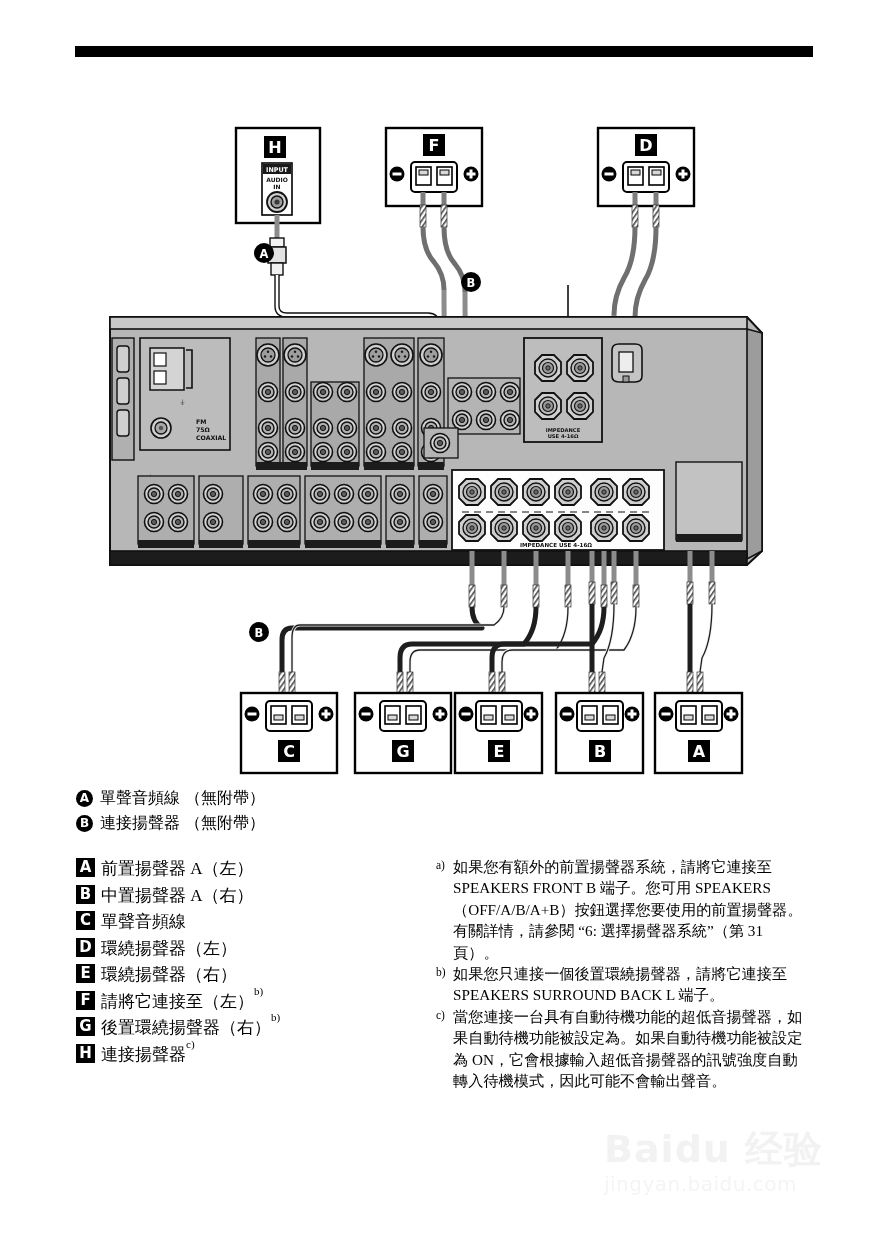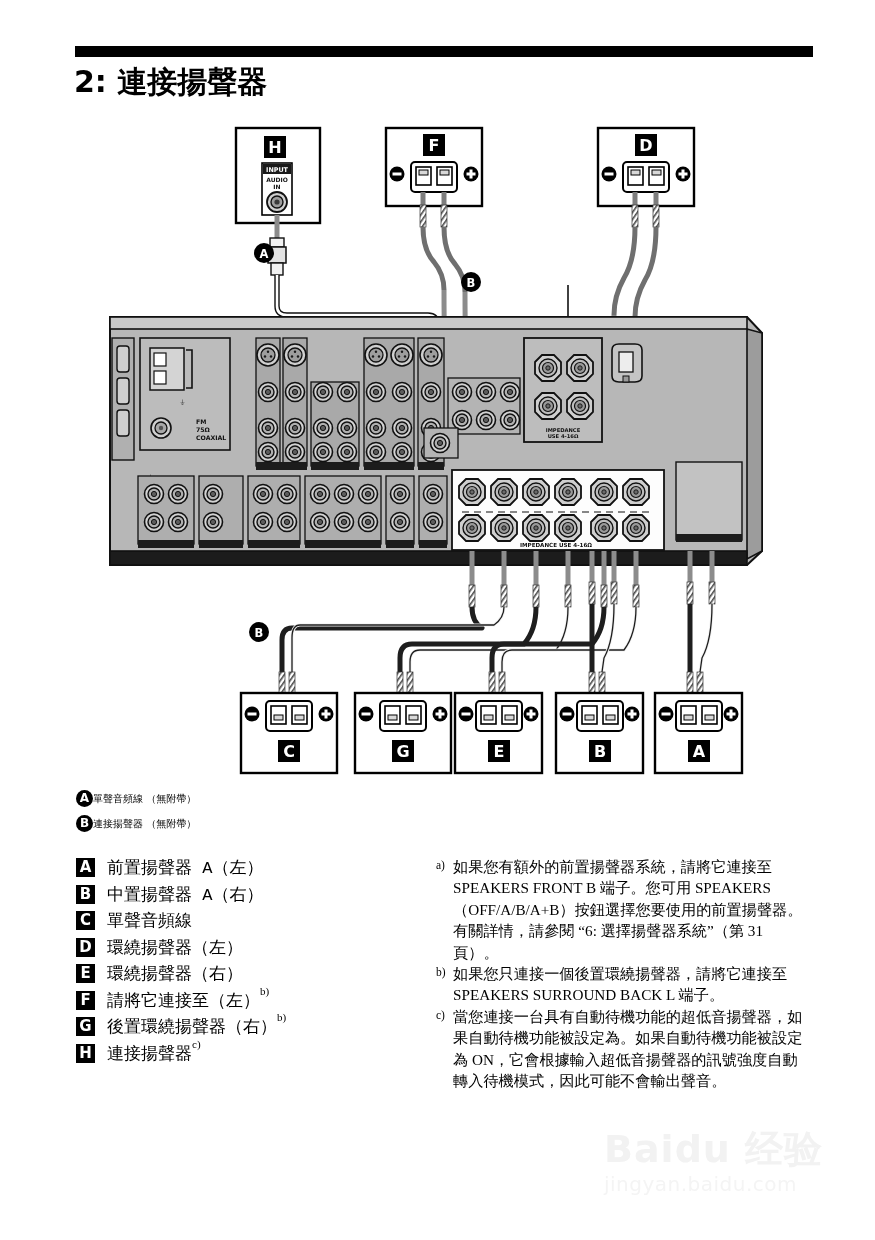--- a/index.html
+++ b/index.html
@@ -75,39 +75,39 @@
     left: 76px; top: 786px;
     font-family: "DejaVu Sans", "Liberation Sans", sans-serif;
     font-size: 15px;
   }
   .legend-row {
     display: flex;
     align-items: center;
     height: 25px;
     white-space: nowrap;
   }
-  .legend-row .lg-txt { font-size: 10px; }
+  .legend-row .lg-txt { margin-left: 7px; font-size: 16px; }
 
   
   .keylist {
     position: absolute;
     left: 76px; top: 858px;
     width: 340px;
   }
   .key-row {
     display: flex;
     align-items: flex-start;
     height: 26.5px;
     white-space: nowrap;
   }
   .key-row .k-txt {
-    margin-left: 12px;
+    margin-left: 6px;
     font-size: 17px;
     line-height: 21px;
-    font-family: Liberation Mono, monospace;
+    font-family: Liberation Serif, serif;
   }
   .sup {
     font-size: 11px;
     vertical-align: super;
     line-height: 0;
   }
 
   
   .footnotes {
     position: absolute;
@@ -154,21 +154,20 @@
     white-space: nowrap;
     margin-top: 2px;
   }
 </style>
 </head>
 <body>
 
 <div class="page">
 
   <div class="rule"></div>
-  <div class="page-title">2: 連接揚聲器</div>
 
   <div class="diagram">
     <svg width="875" height="680" viewBox="0 0 875 680" xmlns="http://www.w3.org/2000/svg">
       <defs>
 
         <pattern id="wirehatch" width="4" height="4" patternUnits="userSpaceOnUse" patternTransform="rotate(35)">
           <rect width="4" height="4" fill="#ffffff"></rect>
           <rect width="1.6" height="4" fill="#4a4a4a"></rect>
         </pattern>
         <g id="rca">

